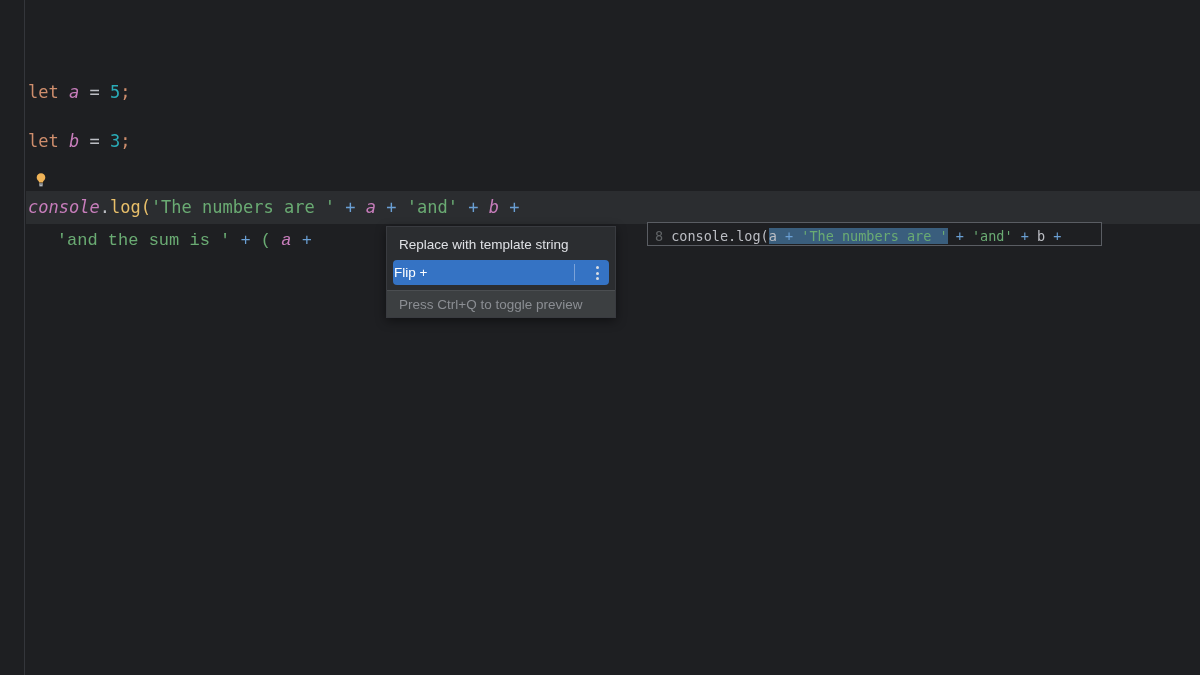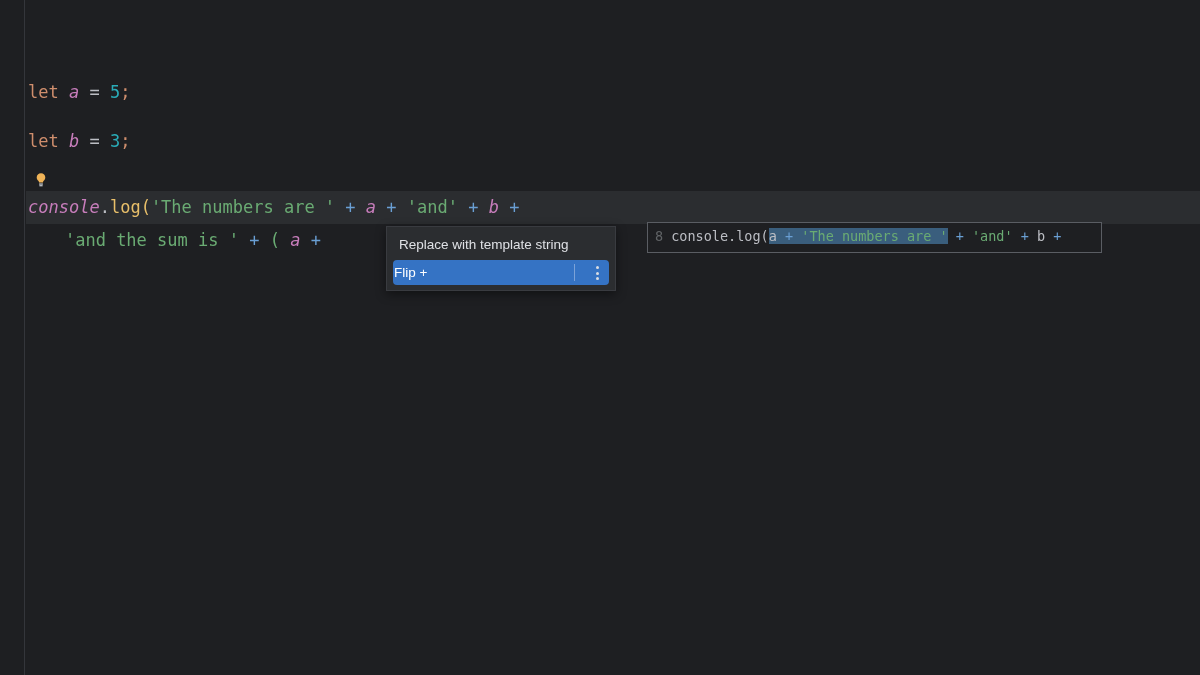--- a/index.html
+++ b/index.html
@@ -43,21 +43,21 @@
     line-height: 33px;
     white-space: pre;
     font-family: "DejaVu Sans Mono", monospace;
     font-size: 17px;
     letter-spacing: 0px;
     color: #bcbec4;
   }
   #line-1 { top: 76px; }
   #line-2 { top: 125px; }
   #line-3 { top: 191px; left: 28px; }
-  #line-4 { top: 224px; left: 24px; }
+  #line-4 { top: 224px; left: 16px; font-family: Liberation Mono, monospace; }
 
   #current-line-highlight {
     position: absolute;
     left: 26px;
     top: 191px;
     width: 1174px;
     height: 33px;
     background: #2b2d30;
   }
 
@@ -138,21 +138,21 @@
     white-space: nowrap;
     box-sizing: border-box;
   }
 
   
   #preview-tooltip {
     position: absolute;
     left: 647px;
     top: 222px;
     width: 455px;
-    height: 31px;
+    height: 24px;
     background: #1e1f22;
     border: 1px solid #5a5d63;
     box-sizing: border-box;
     white-space: nowrap;
     font-family: "DejaVu Sans Mono", monospace;
     font-size: 13.5px;
     line-height: 27px;
     overflow: hidden;
   }
   #preview-lineno {
@@ -196,17 +196,20 @@
   </div>
   <div class="menu-item" id="menu-item-1">
     <span>Flip +</span>
     <span class="item-sep"></span>
     <span class="kebab">
         <i></i>
         <i></i>
         <i></i>
       </span>
   </div>
+  <div id="popup-footer">
+    <span>Press Ctrl+Q to toggle preview</span>
+  </div>
 </div>
 
 <div id="preview-tooltip">
   <span id="preview-lineno">8</span><span id="preview-code"><span class="pv">console.log(</span><span class="pv sel-hl">a</span><span class="pv sel-hl"> </span><span class="pv-op sel-hl">+</span><span class="pv sel-hl"> </span><span class="pv-str sel-hl">'The numbers are '</span><span class="pv"> </span><span class="pv-op">+</span><span class="pv"> </span><span class="pv-str">'and'</span><span class="pv"> </span><span class="pv-op">+</span><span class="pv"> </span><span class="pv">b</span><span class="pv"> </span><span class="pv-op">+</span></span>
 </div>
 
 </body></html>

